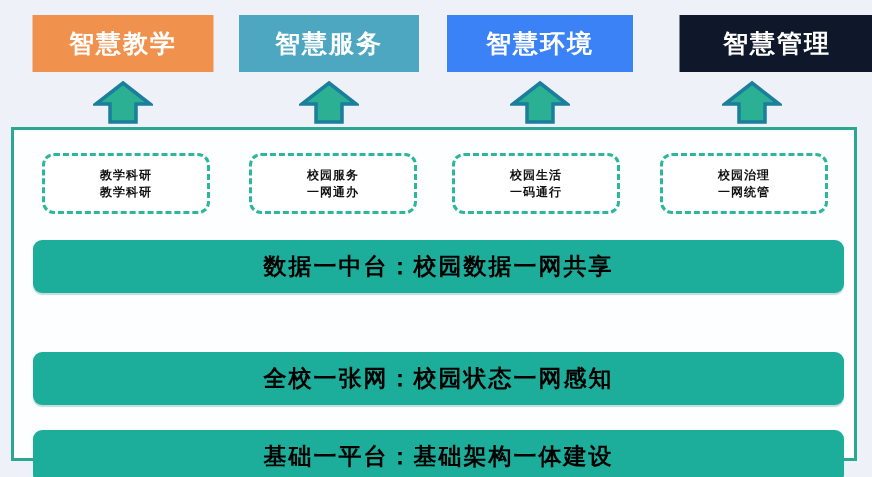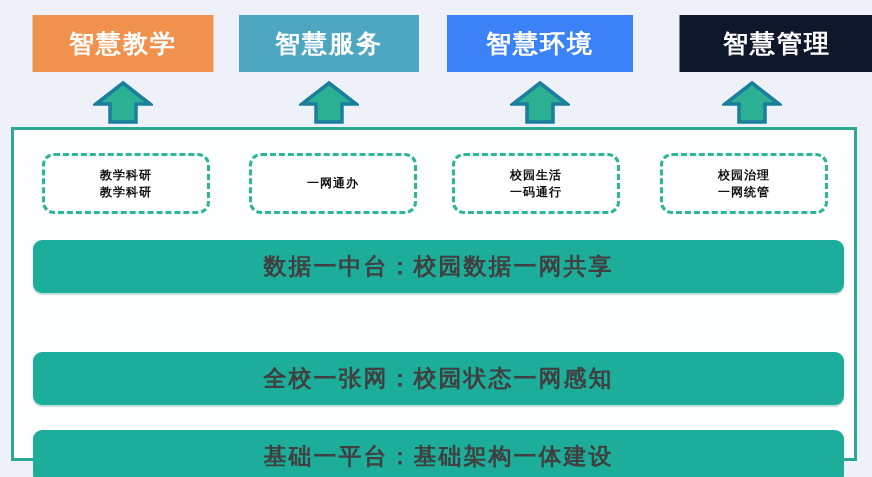--- a/index.html
+++ b/index.html
@@ -89,21 +89,21 @@
   .bar {
     position: absolute;
     left: 33px;
     width: 811px;
     height: 53px;
     background: #1CAE9B;
     border-radius: 9px;
     display: flex;
     align-items: center;
     justify-content: center;
-    color: #404040;
+    color: #000000;
     font-size: 23px;
     font-weight: bold;
     letter-spacing: 2px;
     box-shadow: 0 2px 1px rgba(18, 122, 108, 0.25);
   }
   .bar.r1 { top: 240px; }
   .bar.r2 { top: 312px; margin-top: 40px; }
   .bar.r3 { top: 388px; margin-top: 42px; }
 </style>
 </head>
@@ -137,20 +137,21 @@
       </svg>
   </div>
 
   <div class="panel"></div>
 
   <div class="dashed-box c1">
     <span>教学科研</span>
     <span>教学科研</span>
   </div>
   <div class="dashed-box c2">
+    <span>校园服务</span>
     <span>一网通办</span>
   </div>
   <div class="dashed-box c3">
     <span>校园生活</span>
     <span>一码通行</span>
   </div>
   <div class="dashed-box c4">
     <span>校园治理</span>
     <span>一网统管</span>
   </div>

